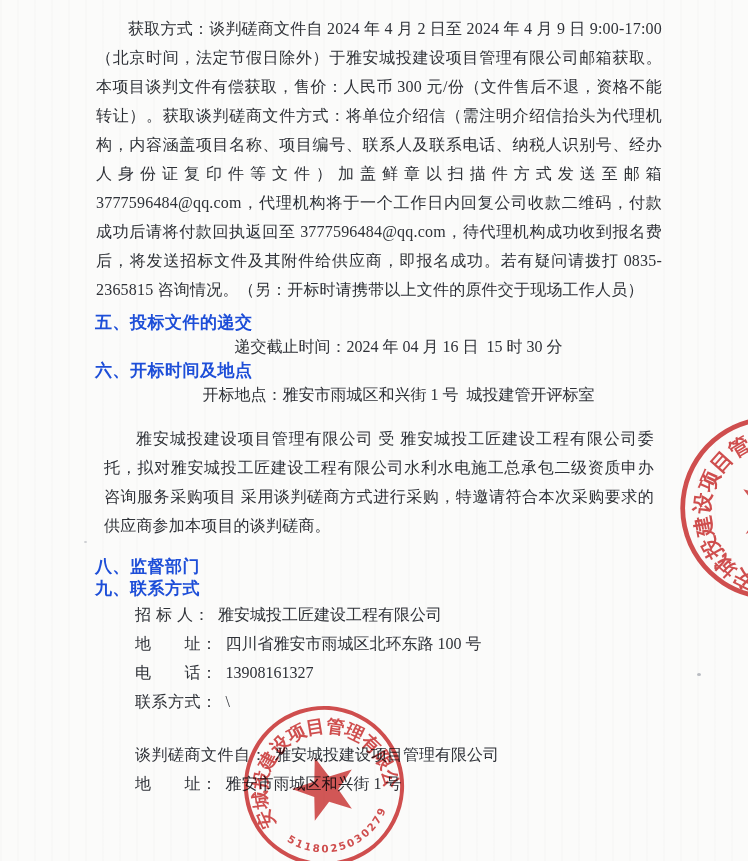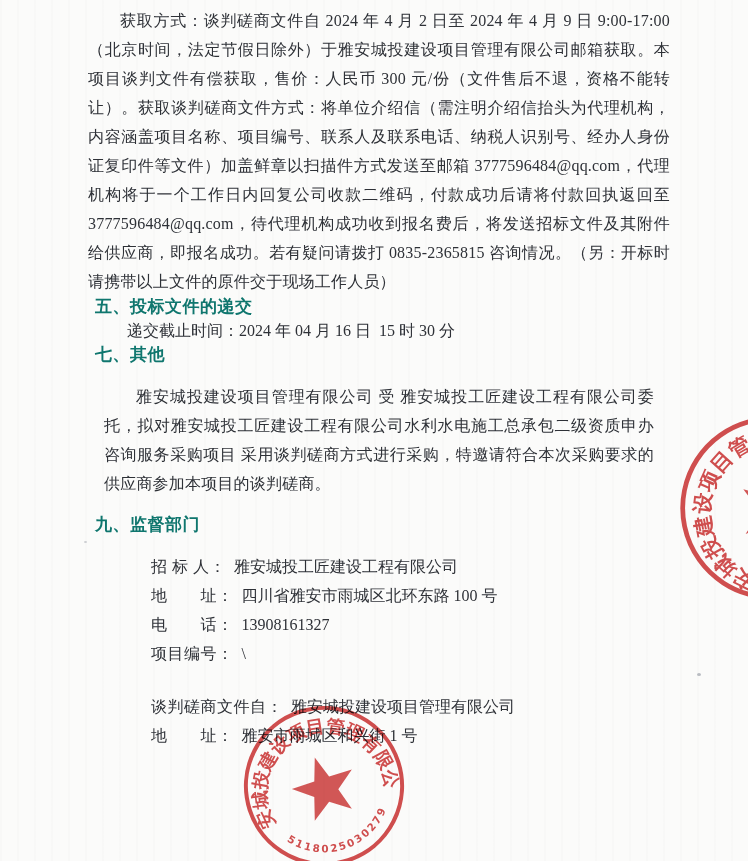--- a/index.html
+++ b/index.html
@@ -19,47 +19,48 @@
   .doc{
     position:absolute;
     left:88px; top:6px;
     width:582px;
   }
   .body-para{
     font-size:16px;
     line-height:29px;
     text-align:justify;
     text-indent:2em;
-    margin:0;
+    margin:8px;
     letter-spacing:0.2px;
   }
   .sec-heading{
     font-size:17px;
     font-weight:bold;
-    color:#0f766e;
+    color:#1d4ed8;
     line-height:22px;
     margin:0 0 0 7px;
     letter-spacing:0.5px;
   }
   .sub-line{
     font-size:16px;
     line-height:26px;
     padding-left:39px;
     margin:0;
     white-space:pre-wrap;
+    text-align:center;
   }
   .sec-para{
     font-size:16px;
     line-height:29px;
     text-align:justify;
     text-indent:2em;
     margin:16px;
     letter-spacing:0.2px;
   }
-  .contact-block{margin:16px;}
+  .contact-block{margin:0;}
   .contact-row{
     font-size:16px;
     line-height:29px;
     padding-left:47px;
     white-space:pre-wrap;
   }
   .agency-block{margin-top:24px;}
   .label{letter-spacing:0.5px;}
   .value{padding-left:0.5em;}
   
@@ -94,32 +95,34 @@
 
 <div class="paper-texture"></div>
 
 <div class="doc">
 
   <p class="body-para">获取方式：谈判磋商文件自 2024 年 4 月 2 日至 2024 年 4 月 9 日 9:00-17:00（北京时间，法定节假日除外）于雅安城投建设项目管理有限公司邮箱获取。本项目谈判文件有偿获取，售价：人民币 300 元/份（文件售后不退，资格不能转让）。获取谈判磋商文件方式：将单位介绍信（需注明介绍信抬头为代理机构，内容涵盖项目名称、项目编号、联系人及联系电话、纳税人识别号、经办人身份证复印件等文件）加盖鲜章以扫描件方式发送至邮箱 3777596484@qq.com，代理机构将于一个工作日内回复公司收款二维码，付款成功后请将付款回执返回至 3777596484@qq.com，待代理机构成功收到报名费后，将发送招标文件及其附件给供应商，即报名成功。若有疑问请拨打 0835-2365815 咨询情况。（另：开标时请携带以上文件的原件交于现场工作人员）</p>
 
   <h3 class="sec-heading">五、投标文件的递交</h3>
   <p class="sub-line">递交截止时间：2024 年 04 月 16 日  15 时 30 分</p>
 
+  <h3 class="sec-heading">六、开标时间及地点</h3>
+  <p class="sub-line">开标地点：雅安市雨城区和兴街 1 号  城投建管开评标室</p>
 
-  <h3 class="sec-heading">七、其他</h3>
   <p class="sec-para">雅安城投建设项目管理有限公司 受 雅安城投工匠建设工程有限公司委托，拟对雅安城投工匠建设工程有限公司水利水电施工总承包二级资质申办咨询服务采购项目 采用谈判磋商方式进行采购，特邀请符合本次采购要求的供应商参加本项目的谈判磋商。</p>
 
+  <h3 class="sec-heading">八、监督部门</h3>
 
-  <h3 class="sec-heading">九、监督部门</h3>
+  <h3 class="sec-heading">九、联系方式</h3>
 
   <div class="contact-block">
     <div class="contact-row"><span class="label">招 标 人：</span><span class="value">雅安城投工匠建设工程有限公司</span></div>
     <div class="contact-row"><span class="label">地　　址：</span><span class="value">四川省雅安市雨城区北环东路 100 号</span></div>
     <div class="contact-row"><span class="label">电　　话：</span><span class="value">13908161327</span></div>
-    <div class="contact-row"><span class="label">项目编号：</span><span class="value">\</span></div>
+    <div class="contact-row"><span class="label">联系方式：</span><span class="value">\</span></div>
   </div>
 
   <div class="contact-block agency-block">
     <div class="contact-row"><span class="label">谈判磋商文件自：</span><span class="value">雅安城投建设项目管理有限公司</span></div>
     <div class="contact-row"><span class="label">地　　址：</span><span class="value">雅安市雨城区和兴街 1 号</span></div>
 
   </div>
 
 </div>
 

